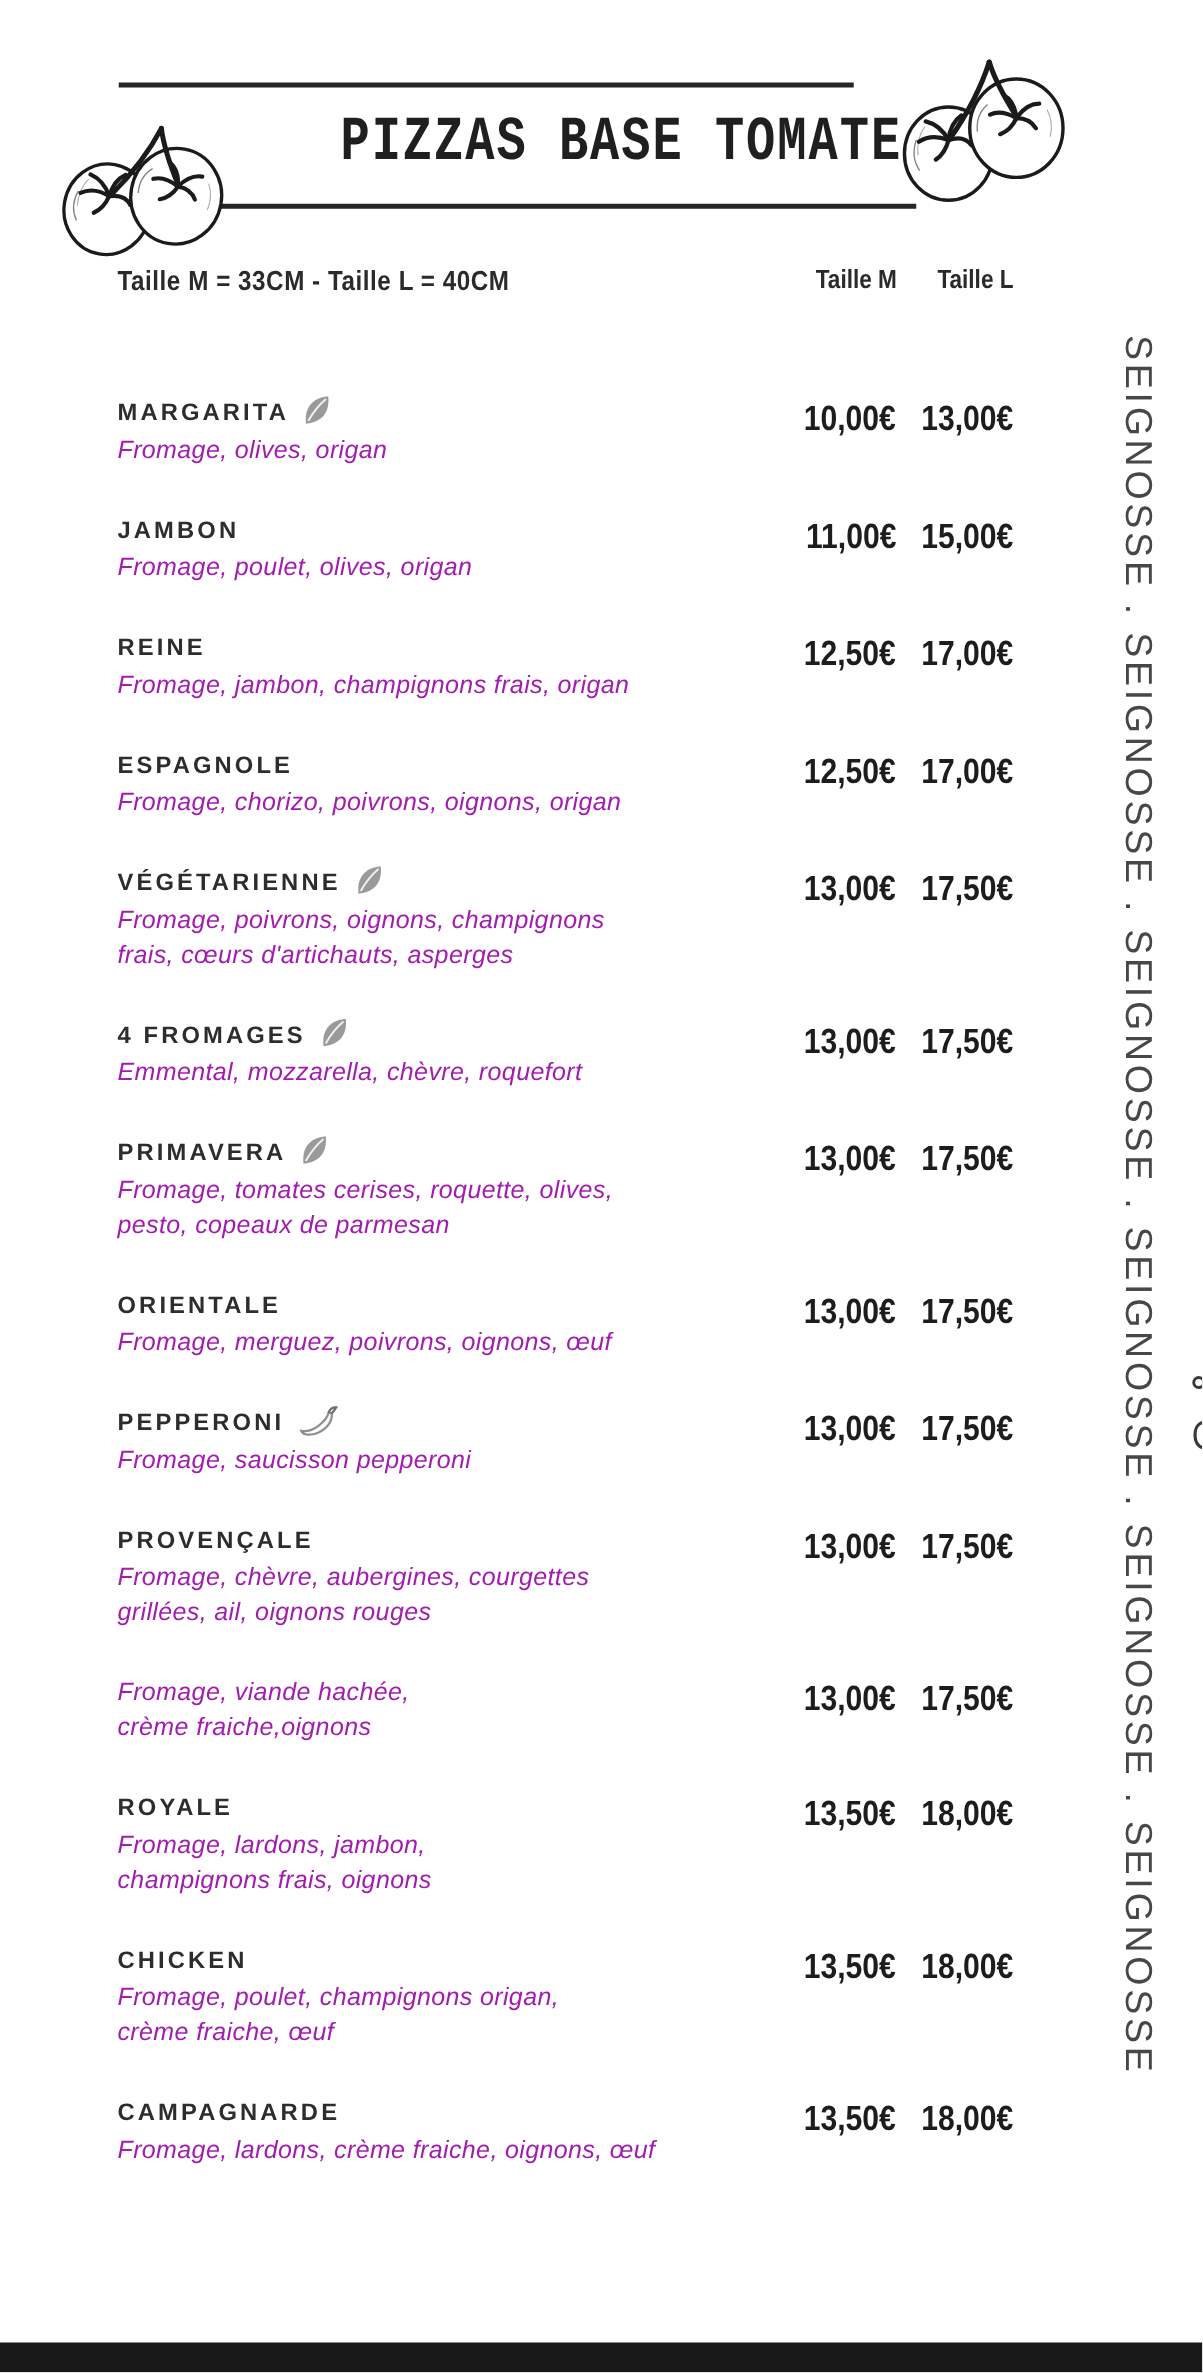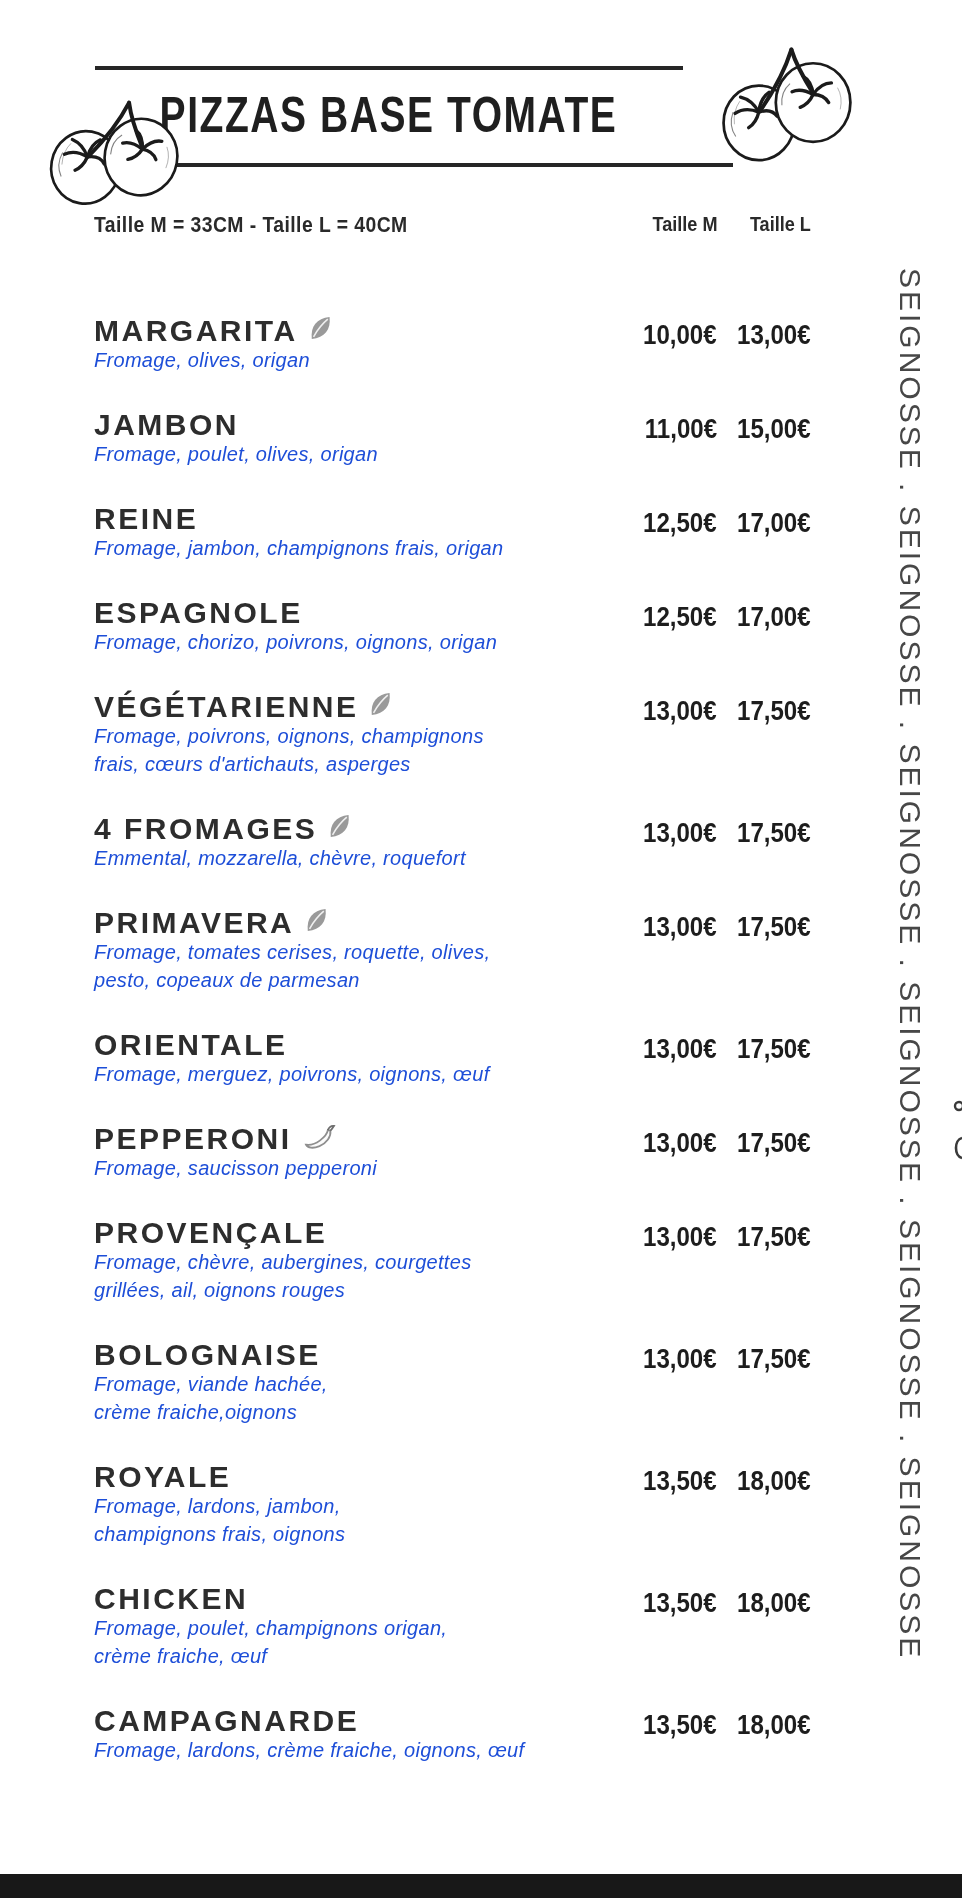--- a/index.html
+++ b/index.html
@@ -3,21 +3,21 @@
 <meta charset="utf-8">
 <style>
   html,body{margin:0;padding:0;background:#ffffff;}
   body{font-family:"Liberation Sans", sans-serif; -webkit-font-smoothing:antialiased;}
   .page{position:relative;width:962px;height:1898px;background:#ffffff;overflow:hidden;}
 
   
   .rule{position:absolute;height:4px;background:#262626;}
   .rule.top{left:95px;top:66px;width:588px;}
   .rule.bottom{left:145px;top:163px;width:588px;}
-  .title-wrap{position:absolute;left:95px;top:72px;width:690px;text-align:left;}
+  .title-wrap{position:absolute;left:95px;top:72px;width:690px;text-align:right;font-family:Liberation Mono, monospace;}
   .page-title{display:inline-block;font-size:50px;line-height:86px;font-weight:bold;
     color:#1f1f1f;letter-spacing:2px;transform:scaleX(0.78);transform-origin:center center;white-space:nowrap;}
   .tomatoes{position:absolute;}
   .tomatoes.left{left:40px;top:92px;width:152px;height:132px;transform:rotate(10deg);}
   .tomatoes.right{left:710px;top:38px;width:156px;height:140px;}
 
   
   .content{position:absolute;left:94px;top:212px;width:717px;}
   .size-row{position:relative;height:30px;margin-bottom:74px;}
   .cond-l{display:inline-block;transform:scaleX(0.88);transform-origin:left center;white-space:nowrap;}
@@ -25,25 +25,25 @@
   .size-note{font-size:22px;font-weight:bold;color:#2a2a2a;letter-spacing:0.5px;}
   .colhead{position:absolute;top:0;font-size:21px;font-weight:bold;color:#2a2a2a;text-align:right;}
   .colhead.m{right:94px;}
   .colhead.l{right:0;}
 
   .menu-list{position:relative;}
   .item{position:relative;margin-bottom:36px;}
   .item.gap-lg{margin-top:24px;}
   .item.gap-md{margin-top:16px;}
   .item-head{display:flex;align-items:center;height:30px;}
-  .item-name{font-size:30px;font-weight:bold;letter-spacing:2.5px;color:#2d2d2d;white-space:nowrap;}
+  .item-name{font-size:19px;font-weight:bold;letter-spacing:2.5px;color:#2d2d2d;white-space:nowrap;}
   .badge{margin-left:10px;display:inline-flex;align-items:center;}
   .badge.leaf{transform:rotate(-6deg) translateY(-3px);}
   .badge.pepper{transform:rotate(8deg) translateY(-2px);}
-  .item-desc{font-size:20px;font-style:italic;color:#1d4ed8;line-height:28px;white-space:pre-line;letter-spacing:0.3px;}
+  .item-desc{font-size:20px;font-style:italic;color:#a21caf;line-height:28px;white-space:pre-line;letter-spacing:0.3px;}
   .price{position:absolute;top:3px;font-size:28px;font-weight:bold;color:#1d1d1d;}
   .price.pm{right:94px;}
   .price.pl{right:0;}
 
   
   .vertical-text{position:absolute;left:881px;top:268px;height:1424px;width:46px;
     writing-mode:vertical-rl;text-orientation:mixed;overflow:hidden;
     font-size:30px;font-weight:300;letter-spacing:3px;color:#474747;white-space:nowrap;}
 
   
@@ -249,24 +249,20 @@
         <span class="item-name">PROVENÇALE</span>
 
       </div>
       <div class="item-desc">Fromage, chèvre, aubergines, courgettes
 grillées, ail, oignons rouges</div>
       <span class="price pm"><span class="cond-r">13,00€</span></span>
       <span class="price pl"><span class="cond-r">17,50€</span></span>
     </div>
 
     <div class="item gap-lg">
-      <div class="item-head">
-        <span class="item-name">BOLOGNAISE</span>
-
-      </div>
       <div class="item-desc">Fromage, viande hachée,
 crème fraiche,oignons</div>
       <span class="price pm"><span class="cond-r">13,00€</span></span>
       <span class="price pl"><span class="cond-r">17,50€</span></span>
     </div>
 
     <div class="item">
       <div class="item-head">
         <span class="item-name">ROYALE</span>
 

